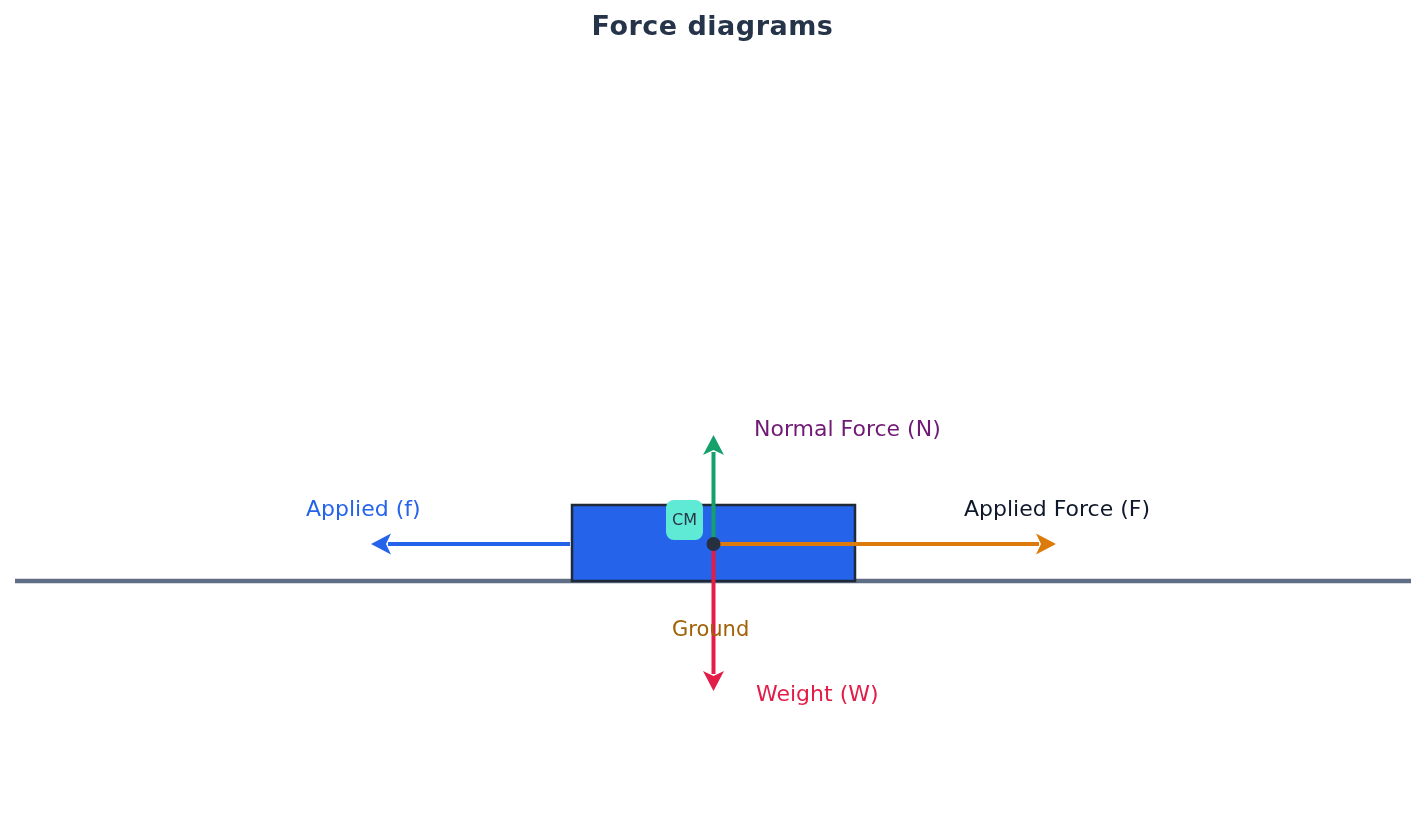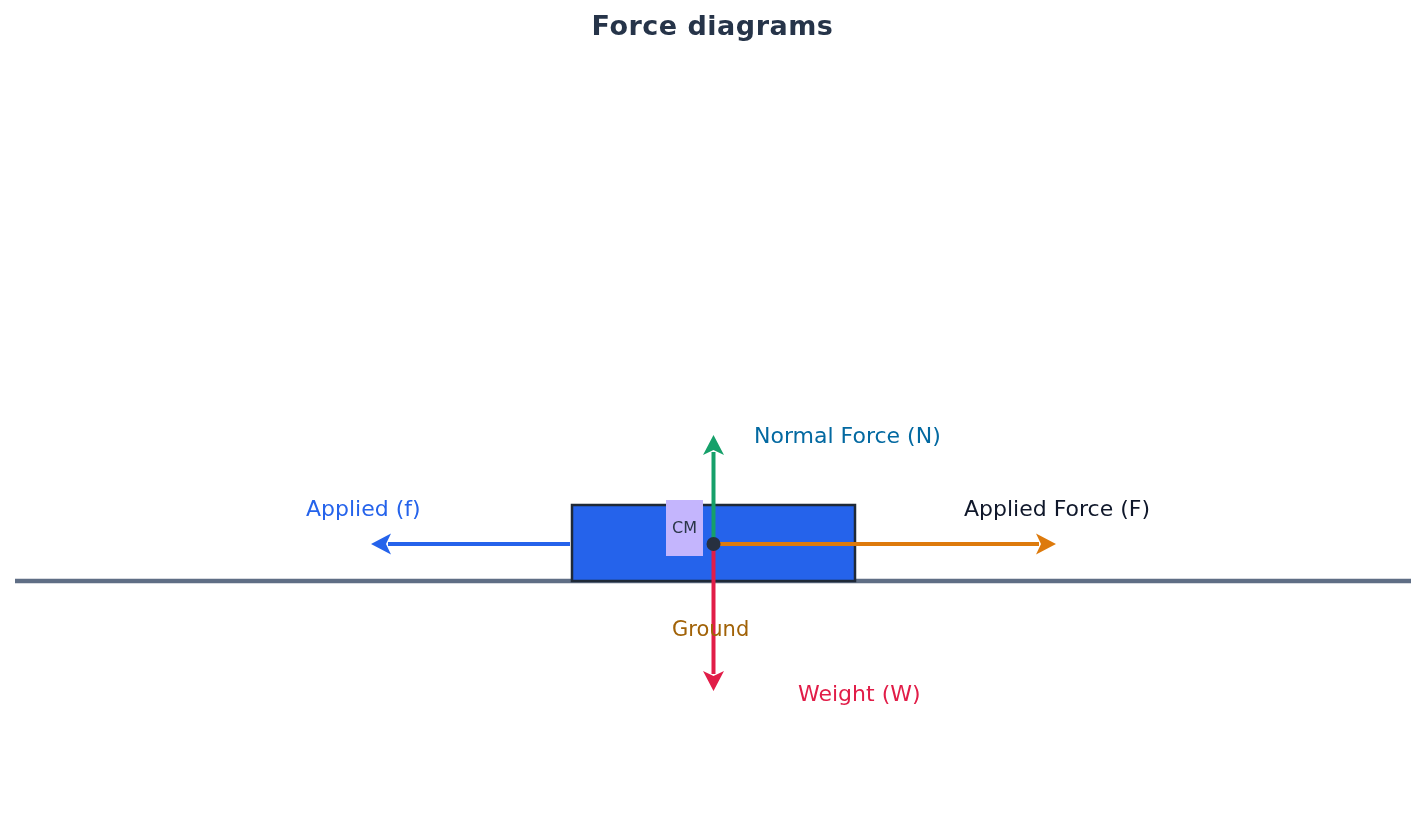--- a/index.html
+++ b/index.html
@@ -29,39 +29,40 @@
   svg.diagram {
     position: absolute;
     top: 0;
     left: 0;
   }
   .force-label {
     position: absolute;
     font-size: 22px;
     white-space: nowrap;
   }
-  .label-normal  { color: #0369a1; margin-top: 7px; }
+  .label-normal  { color: #701a75; }
   .label-friction{ color: #2563eb; }
   .label-applied { color: #0f172a; }
   .label-weight  { color: #e11d48; }
   .ground-label {
     position: absolute;
     font-size: 21px;
     color: #a16207;
     white-space: nowrap;
   }
   .cm-badge {
     position: absolute;
     left: 666px;
     top: 500px;
-    background: #c4b5fd;
+    background: #5eead4;
     color: #2b3648;
     font-size: 16px;
     line-height: 1;
-    padding: 20px 6px;
+    padding: 12px 6px;
+    border-radius: 8px;
   }
 </style>
 </head>
 <body>
 
 <div class="canvas">
 
   <div class="title">Force diagrams</div>
 
   <svg class="diagram" width="1425" height="825" viewBox="0 0 1425 825">
@@ -86,17 +87,17 @@
   </svg>
 
   <div class="cm-badge">CM</div>
 
   <div class="force-label label-normal" style="left:754px; top:416px;">Normal Force (N)</div>
 
   <div class="force-label label-friction" style="left:306px; top:496px;">Applied (f)</div>
 
   <div class="force-label label-applied" style="left:964px; top:496px;">Applied Force (F)</div>
 
-  <div class="force-label label-weight" style="left:756px; top:681px;margin-left:42px;">Weight (W)</div>
+  <div class="force-label label-weight" style="left:756px; top:681px;">Weight (W)</div>
 
   <div class="ground-label" style="left:672px; top:617px;">Ground</div>
 
 </div>
 
 </body></html>

